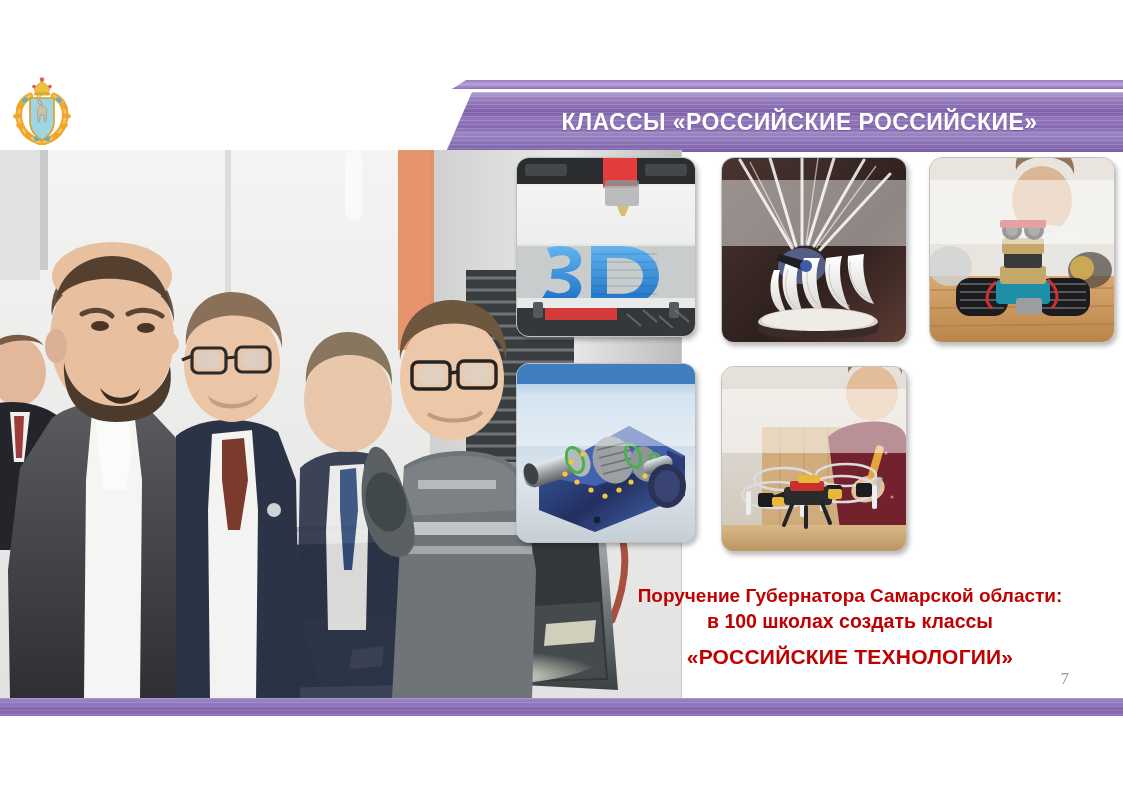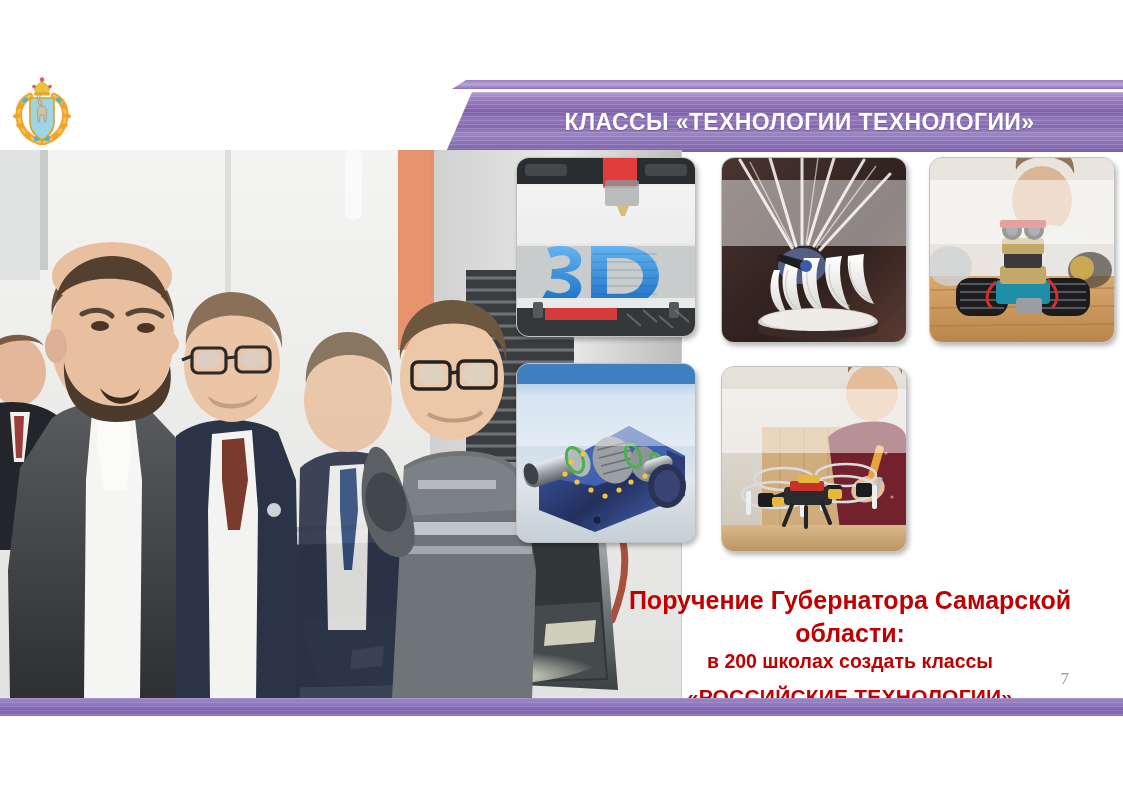--- a/index.html
+++ b/index.html
@@ -84,21 +84,21 @@
   .t3{left:929px;top:157px;width:184px;height:184px;}
   .t4{left:516px;top:363px;width:178px;height:178px;}
   .t5{left:721px;top:366px;width:184px;height:184px;}
 
   
   .caption{
     position:absolute;left:600px;top:584px;width:500px;
     text-align:center;color:#C00000;
     font-weight:bold;line-height:1.30;
   }
-  .caption .l1{font-size:25px;display:block;}
+  .caption .l1{font-size:19px;display:block;}
   .caption .l2{font-size:19.5px;display:block;}
   .caption .l3{font-size:21px;display:block;margin-top:9px;letter-spacing:.2px;}
 
   
   .pagenum{
     position:absolute;right:54px;top:669px;
     font-size:17px;color:#9a9a9a;
     font-family:"Liberation Serif","DejaVu Serif",serif;
   }
 
@@ -162,21 +162,21 @@
                  L34 31 Z"></path>
       </g>
       <path d="M30.5 27 C29 24.5 29 22.5 30 21" fill="none" stroke="#b9a87f" stroke-width="1.2" stroke-linecap="round"></path>
       <path d="M32.5 27 C31.5 24.5 31.5 22.5 32.5 21.5" fill="none" stroke="#b9a87f" stroke-width="1.2" stroke-linecap="round"></path>
     </svg>
   </div>
 
   <div class="banner-wrap">
     <div class="banner-outline"></div>
     <div class="banner-main">
-      <span class="banner-title">КЛАССЫ «ТЕХНОЛОГИИ ТЕХНОЛОГИИ»</span>
+      <span class="banner-title">КЛАССЫ «РОССИЙСКИЕ РОССИЙСКИЕ»</span>
     </div>
   </div>
 
   <div class="photo-left">
     <svg viewBox="0 0 682 549" xmlns="http://www.w3.org/2000/svg" preserveAspectRatio="xMidYMid slice">
       <defs>
         <linearGradient id="wallg" x1="0" y1="0" x2="0" y2="1">
           <stop offset="0%" stop-color="#f4f4f2"></stop>
           <stop offset="100%" stop-color="#e2e2e0"></stop>
         </linearGradient>
@@ -698,21 +698,21 @@
           <line x1="84" y1="140" x2="84" y2="160"></line>
         </g>
       </g>
 
       <rect x="0" y="22" width="184" height="64" fill="#ffffff" opacity=".50"></rect>
     </svg>
   </div>
 
   <div class="caption">
     <span class="l1">Поручение Губернатора Самарской области:</span>
-    <span class="l2">в 200 школах создать классы</span>
+    <span class="l2">в 100 школах создать классы</span>
     <span class="l3">«РОССИЙСКИЕ ТЕХНОЛОГИИ»</span>
   </div>
 
   <div class="pagenum">7</div>
 
   <div class="footer-bar"></div>
 
 </div>
 
 </body></html>

